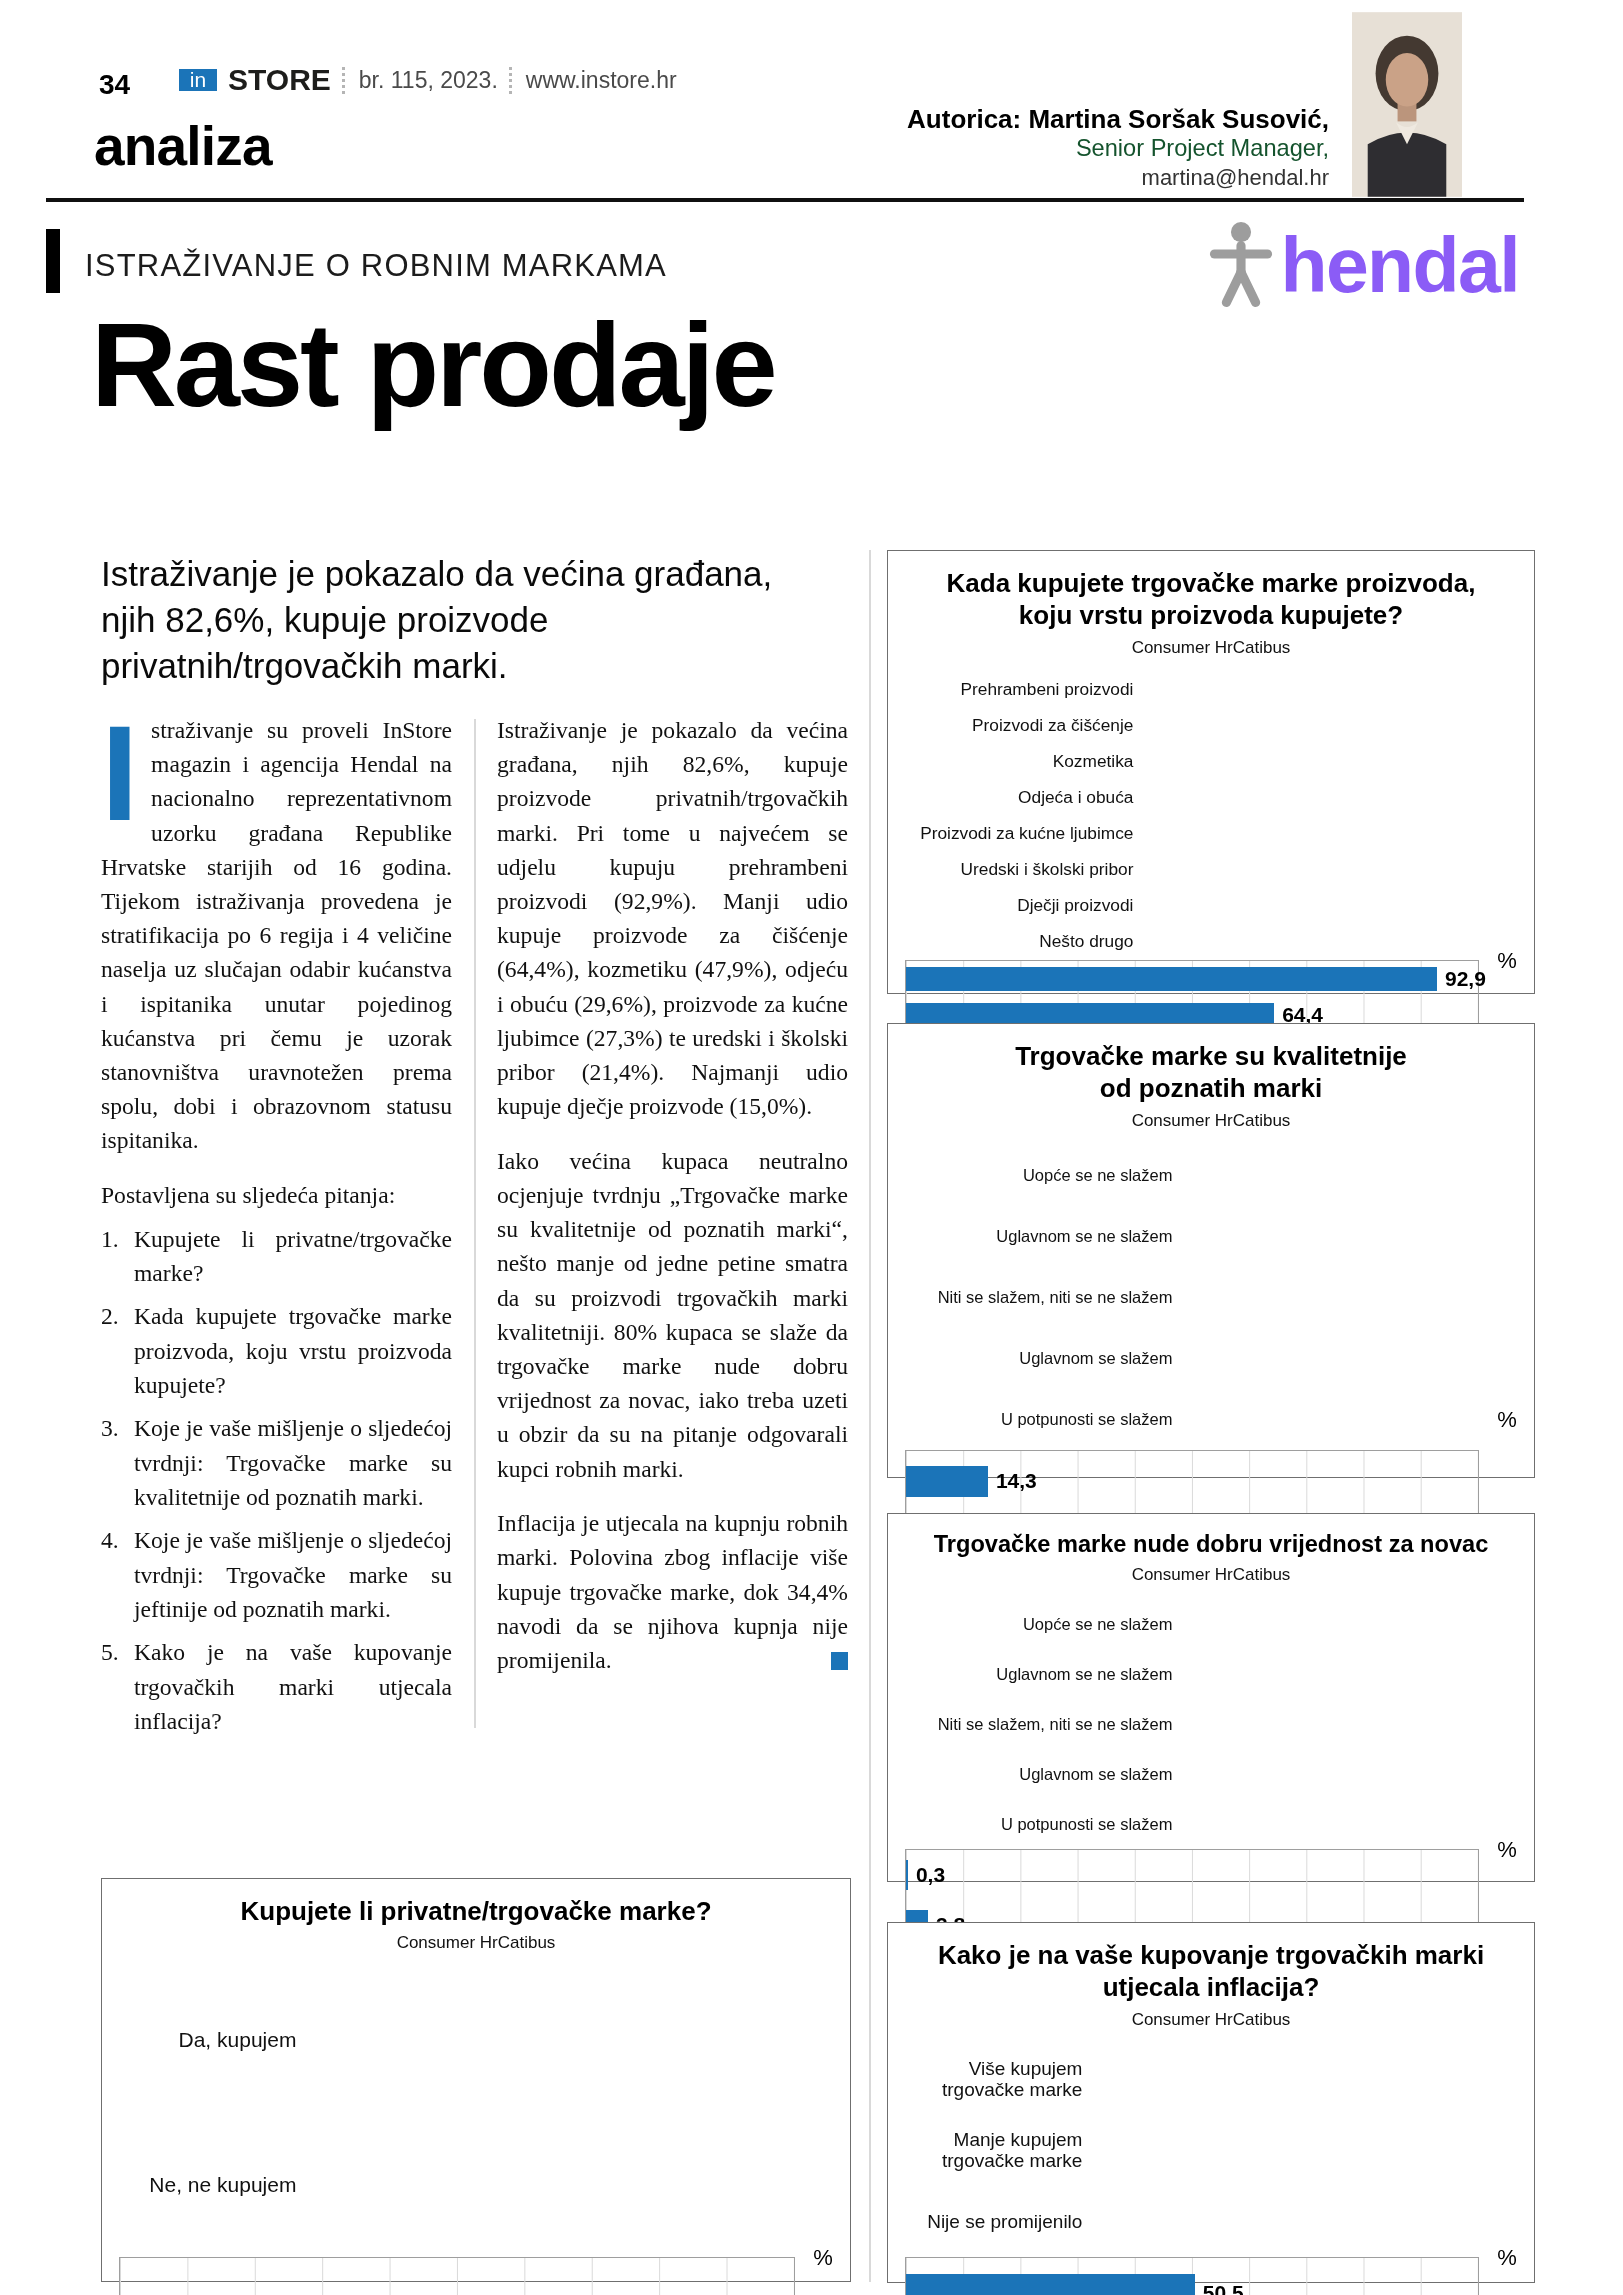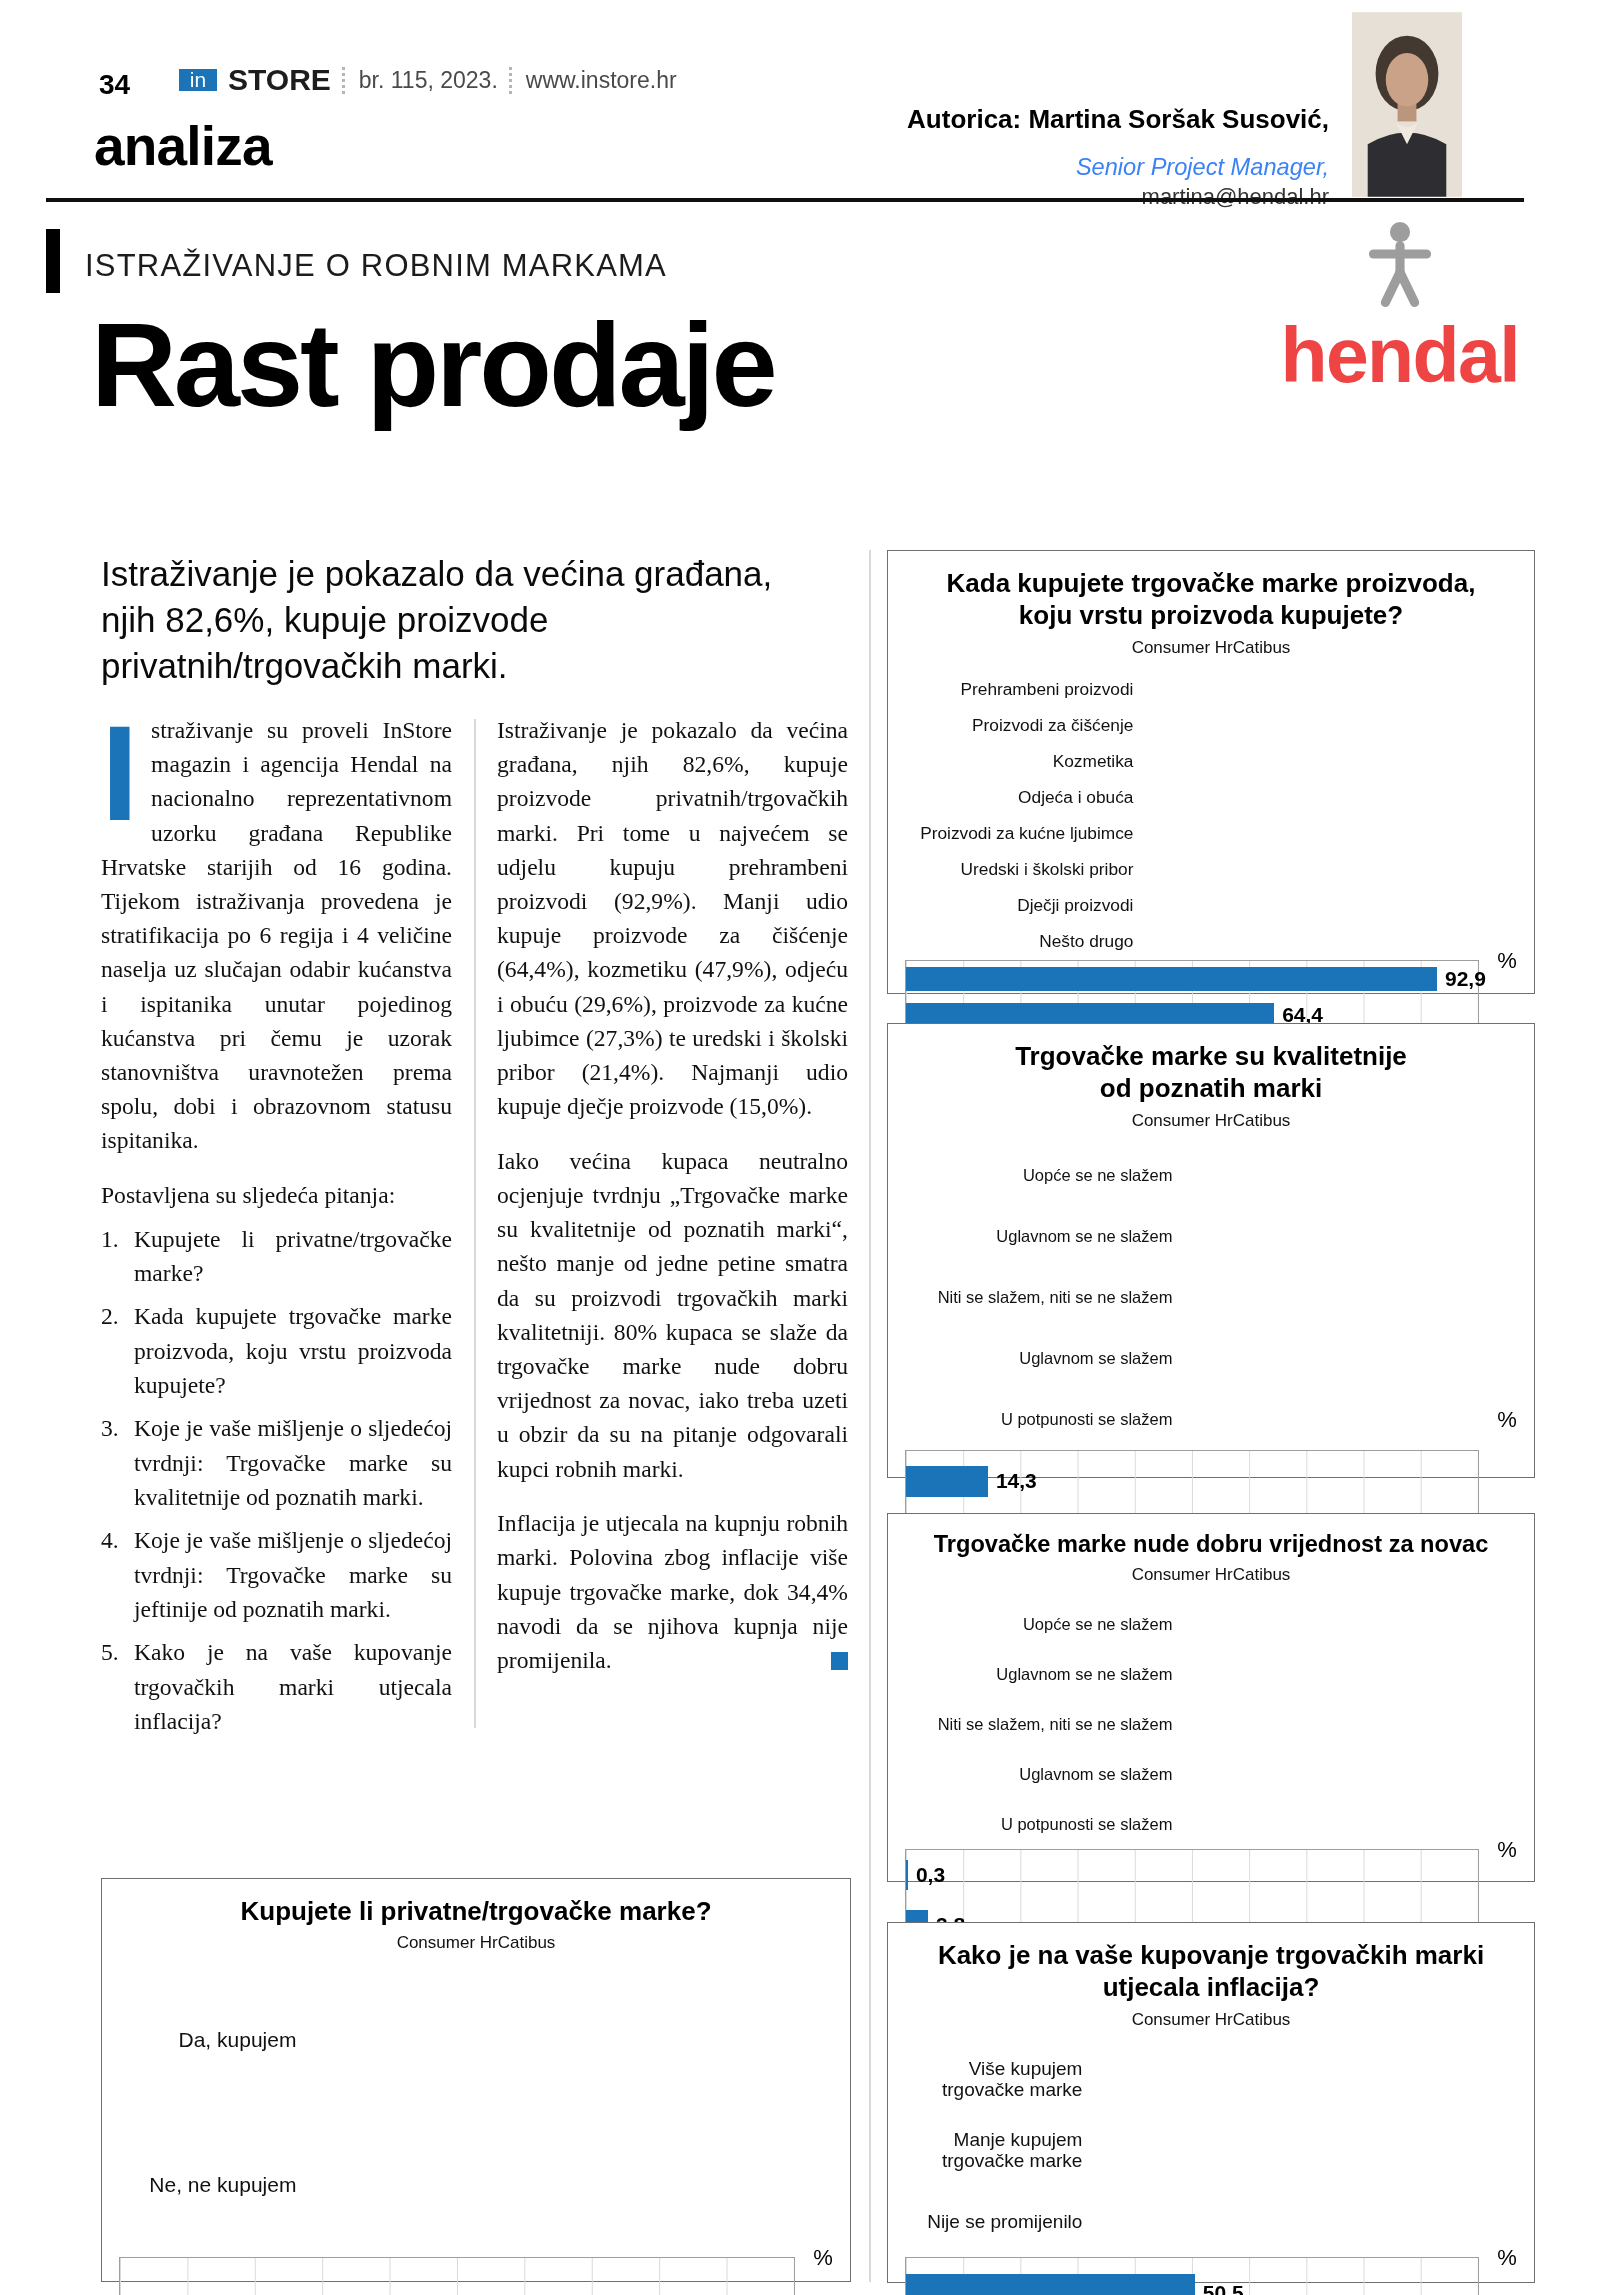--- a/index.html
+++ b/index.html
@@ -14,30 +14,30 @@
   .page-num { position:absolute; left:99px; top:69px; font-size:28px; font-weight:700; }
   .logo-row { position:absolute; left:179px; top:63px; display:flex; align-items:center; gap:11px; }
   .logo-mark { width:38px; height:22px; background:#1b74b8; color:#fff; font-weight:400; font-size:21px;
                display:flex; align-items:center; justify-content:center; }
   .logo-store { font-size:30px; font-weight:700; color:#1d1d1b; }
   .meta { font-size:23px; color:#4a4a4a; padding-left:14px; border-left:3.1px dotted #b5b5b5; }
   .section-label { position:absolute; left:94px; top:114px; font-size:55px; font-weight:700; letter-spacing:-0.8px; }
 
   .author-block { position:absolute; right:294px; top:104px; text-align:right; }
   .author-name { font-size:26px; font-weight:700; }
-  .author-role { font-size:23.6px; color:#3b82f6; margin-top:19px;font-style:italic; }
+  .author-role { font-size:23.6px; color:#14532d; margin-top:0; }
   .author-email { font-size:22px; color:#333; margin-top:3.1px; }
   .author-photo { position:absolute; right:161px; top:11.8px; width:110px; height:185px; overflow:hidden; }
 
   .top-rule { position:absolute; left:46px; top:198px; width:1478px; height:3.9px; background:#101010; }
 
   .kicker-bar { position:absolute; left:46px; top:229px; width:14px; height:64px; background:#000; }
   .kicker { position:absolute; left:85px; top:248px; font-size:31px; letter-spacing:1.2px; color:#1c1c1c; }
 
-  .hendal { position:absolute; right:104px; top:221px; display:flex; align-items:center; gap:7.9px; color:#ef4444;flex-direction:column; }
+  .hendal { position:absolute; right:104px; top:221px; display:flex; align-items:center; gap:7.9px; color:#8b5cf6; }
   .hendal-text { font-size:77px; font-weight:700; letter-spacing:-1.6px; line-height:1; }
 
   .headline { position:absolute; left:91px; top:305px; font-size:119px; font-weight:800; letter-spacing:-3.1px; line-height:1; }
 
   .lede { position:absolute; left:101px; top:551px; width:699px; font-size:35px; line-height:1.32; color:#0a0a0a; }
 
   
   .bodycol { position:absolute; width:351px; top:713px;
              font-family:"Liberation Serif", serif; font-size:23.6px; line-height:1.45;
              text-align:justify; color:#111; }

